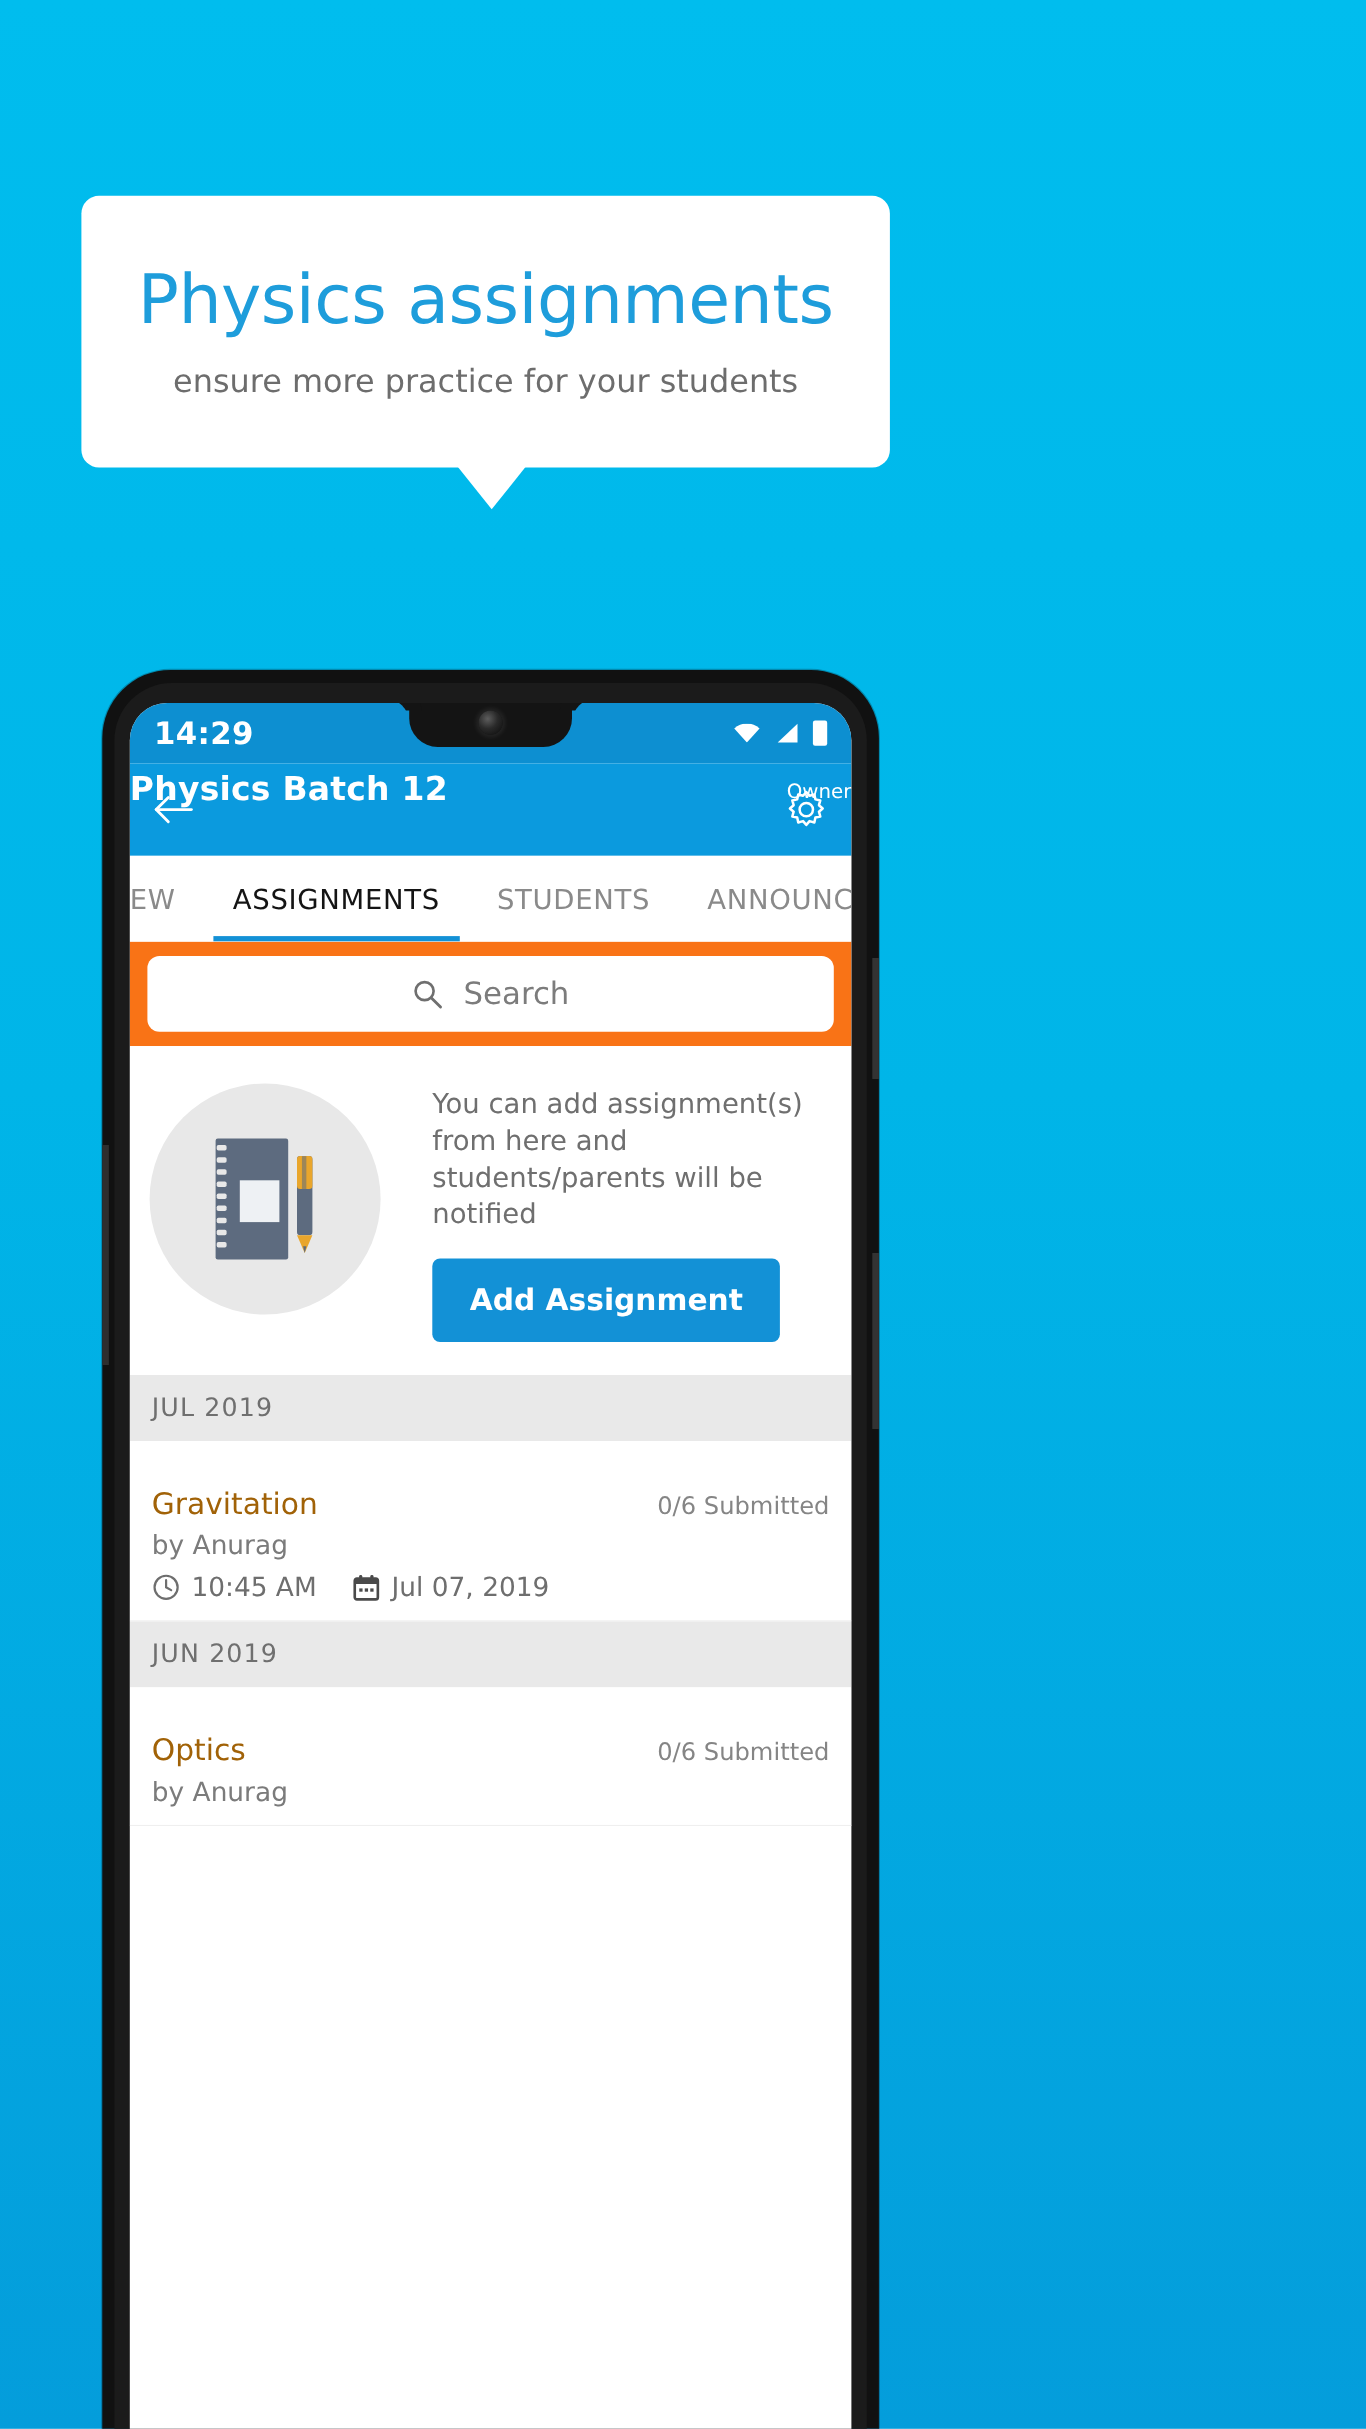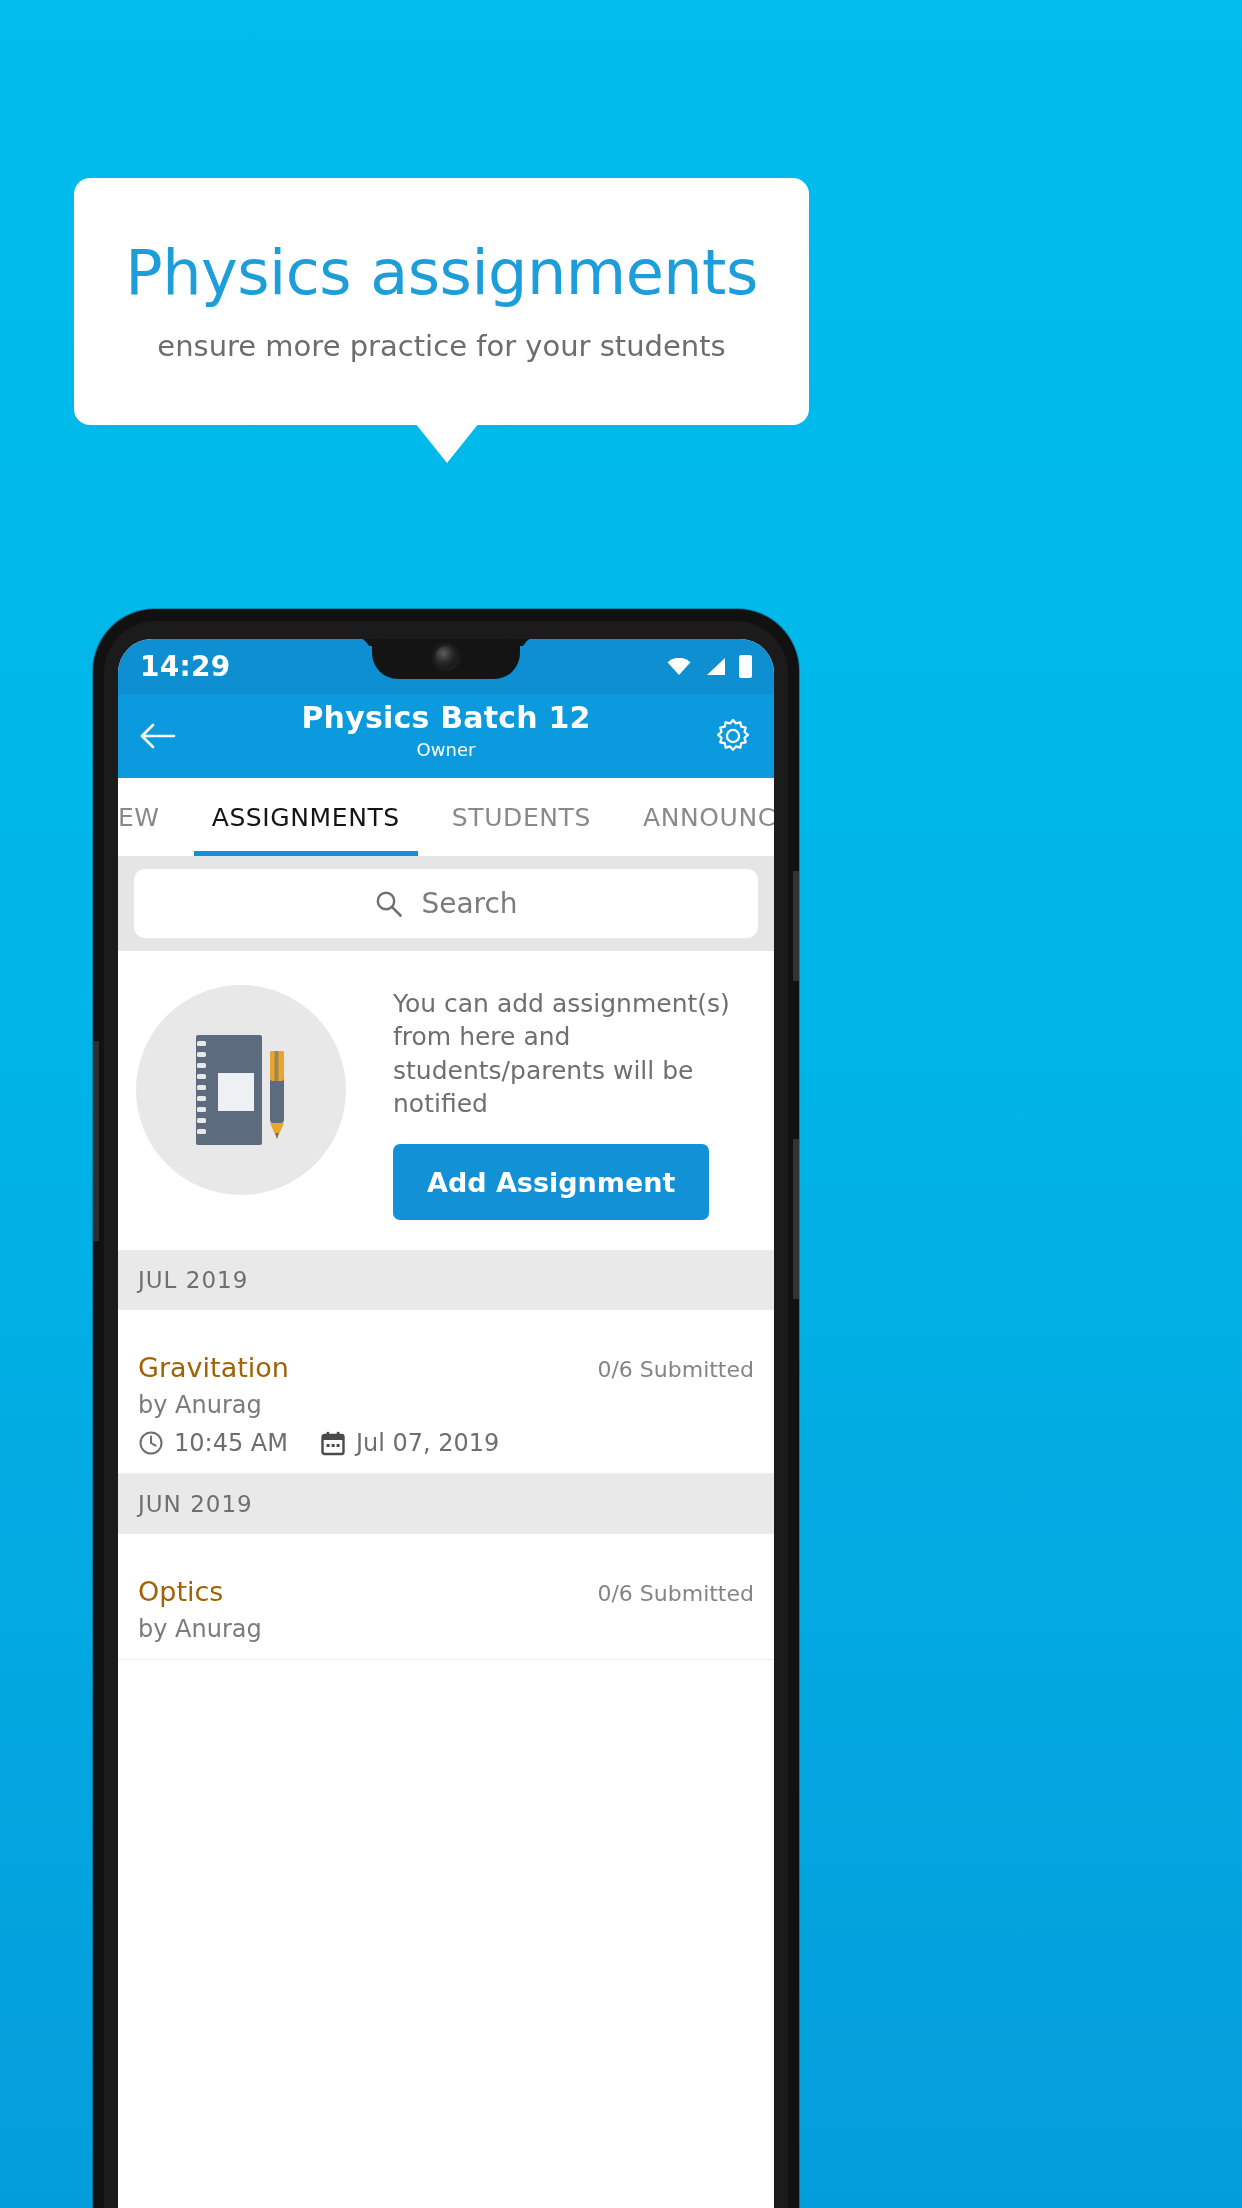--- a/index.html
+++ b/index.html
@@ -96,21 +96,21 @@
     box-shadow:0 0 5px 2px rgba(255,255,255,.08);
   }
 
   
   .appbar{
     height:84px; background:#0b9ade; color:#fff;
     display:flex; align-items:center; padding:0 22px; position:relative;
   }
   .appbar-titles{
     position:absolute; left:0; right:0; top:6px;
-    display:flex; flex-direction:column; align-items:center; pointer-events:none;
+    display:flex; flex-direction:row; align-items:center; pointer-events:none;justify-content:space-between;
   }
   .appbar-title{ font-size:30px; font-weight:700; letter-spacing:.2px; }
   .appbar-sub{ font-size:18px; font-weight:400; margin-top:4px; }
   .back-arrow{ width:36px; height:30px; position:relative; z-index:2; }
   .gear{ width:38px; height:38px; margin-left:auto; position:relative; z-index:2; }
 
   
   .tabs{
     height:78px; background:#fff; display:flex; align-items:stretch;
     position:relative; overflow:hidden;
@@ -121,21 +121,21 @@
     padding:0 26px; position:relative;
   }
   .tab.active{ color:#141414; font-weight:400; }
   .tab.active:after{
     content:""; position:absolute; left:8px; right:8px; bottom:0;
     height:5px; background:#1391d6;
   }
   .tab.clip-left{ padding-left:0; margin-left:-8px; }
 
   
-  .search-wrap{ background:#e5e5e5; padding:13px 16px; }
+  .search-wrap{ background:#f97316; padding:13px 16px; }
   .search-box{
     height:69px; background:#fff; border-radius:11px;
     display:flex; align-items:center; justify-content:center; gap:18px;
   }
   .search-icon{ width:29px; height:29px; }
   .search-placeholder{ font-size:28px; color:#7c7c7c; }
 
   
   .empty{
     background:#fff; display:flex; align-items:flex-start;

